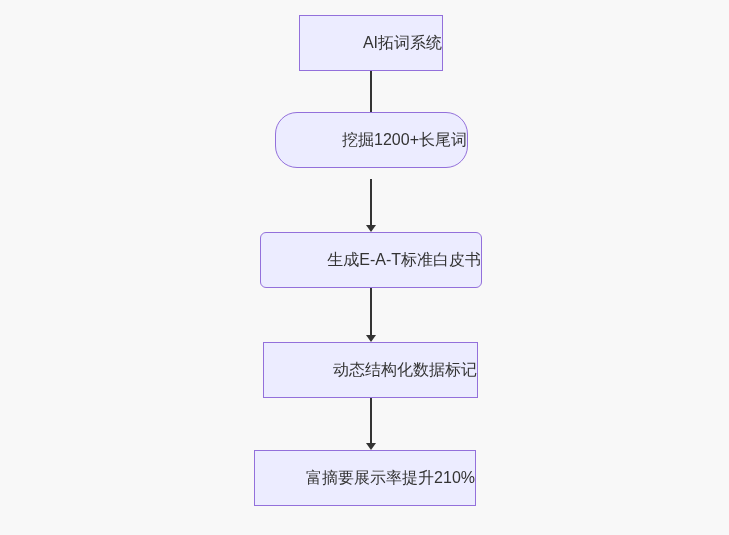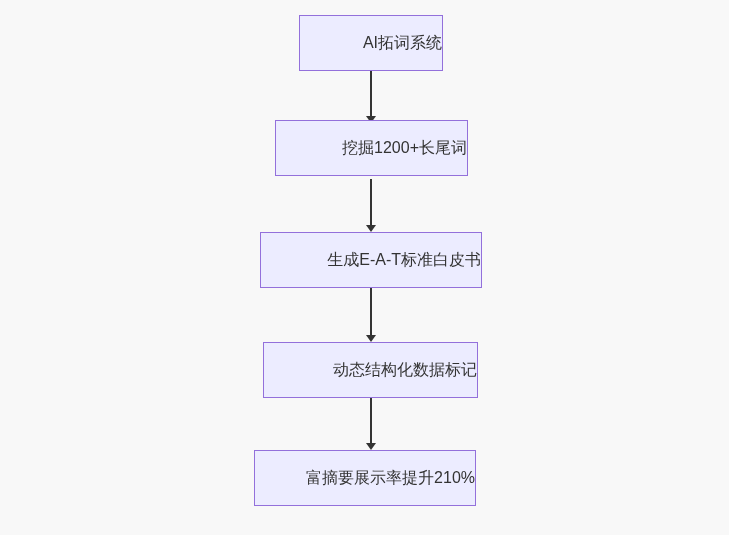--- a/index.html
+++ b/index.html
@@ -21,22 +21,22 @@
     border: 1px solid var(--node-border, #9370DB);
     display: flex;
     align-items: center;
     justify-content: flex-end;
     font-size: 16px;
     line-height: 1.2;
     text-align: center;
     white-space: nowrap;
   }
   .n1 { left: 299px; top: 15px;  width: 144px; height: 56px; }
-  .n2 { left: 275px; top: 120px; width: 193px; height: 56px; }
-  .n3 { left: 260px; top: 232px; width: 222px; height: 56px; }
+  .n2 { left: 275px; top: 112px; width: 193px; height: 56px; border-radius: 22px; }
+  .n3 { left: 260px; top: 232px; width: 222px; height: 56px; border-radius: 6px; }
   .n4 { left: 263px; top: 342px; width: 215px; height: 56px; }
   .n5 { left: 254px; top: 450px; width: 222px; height: 56px; }
   .edge { position: absolute; width: 0; }
   .e1 { left: 371px; top: 71px;  height: 52px; }
   .e2 { left: 371px; top: 179px; height: 53px; }
   .e3 { left: 371px; top: 288px; height: 54px; }
   .e4 { left: 371px; top: 398px; height: 52px; }
   .edge .line {
     position: absolute;
     left: -1px;

